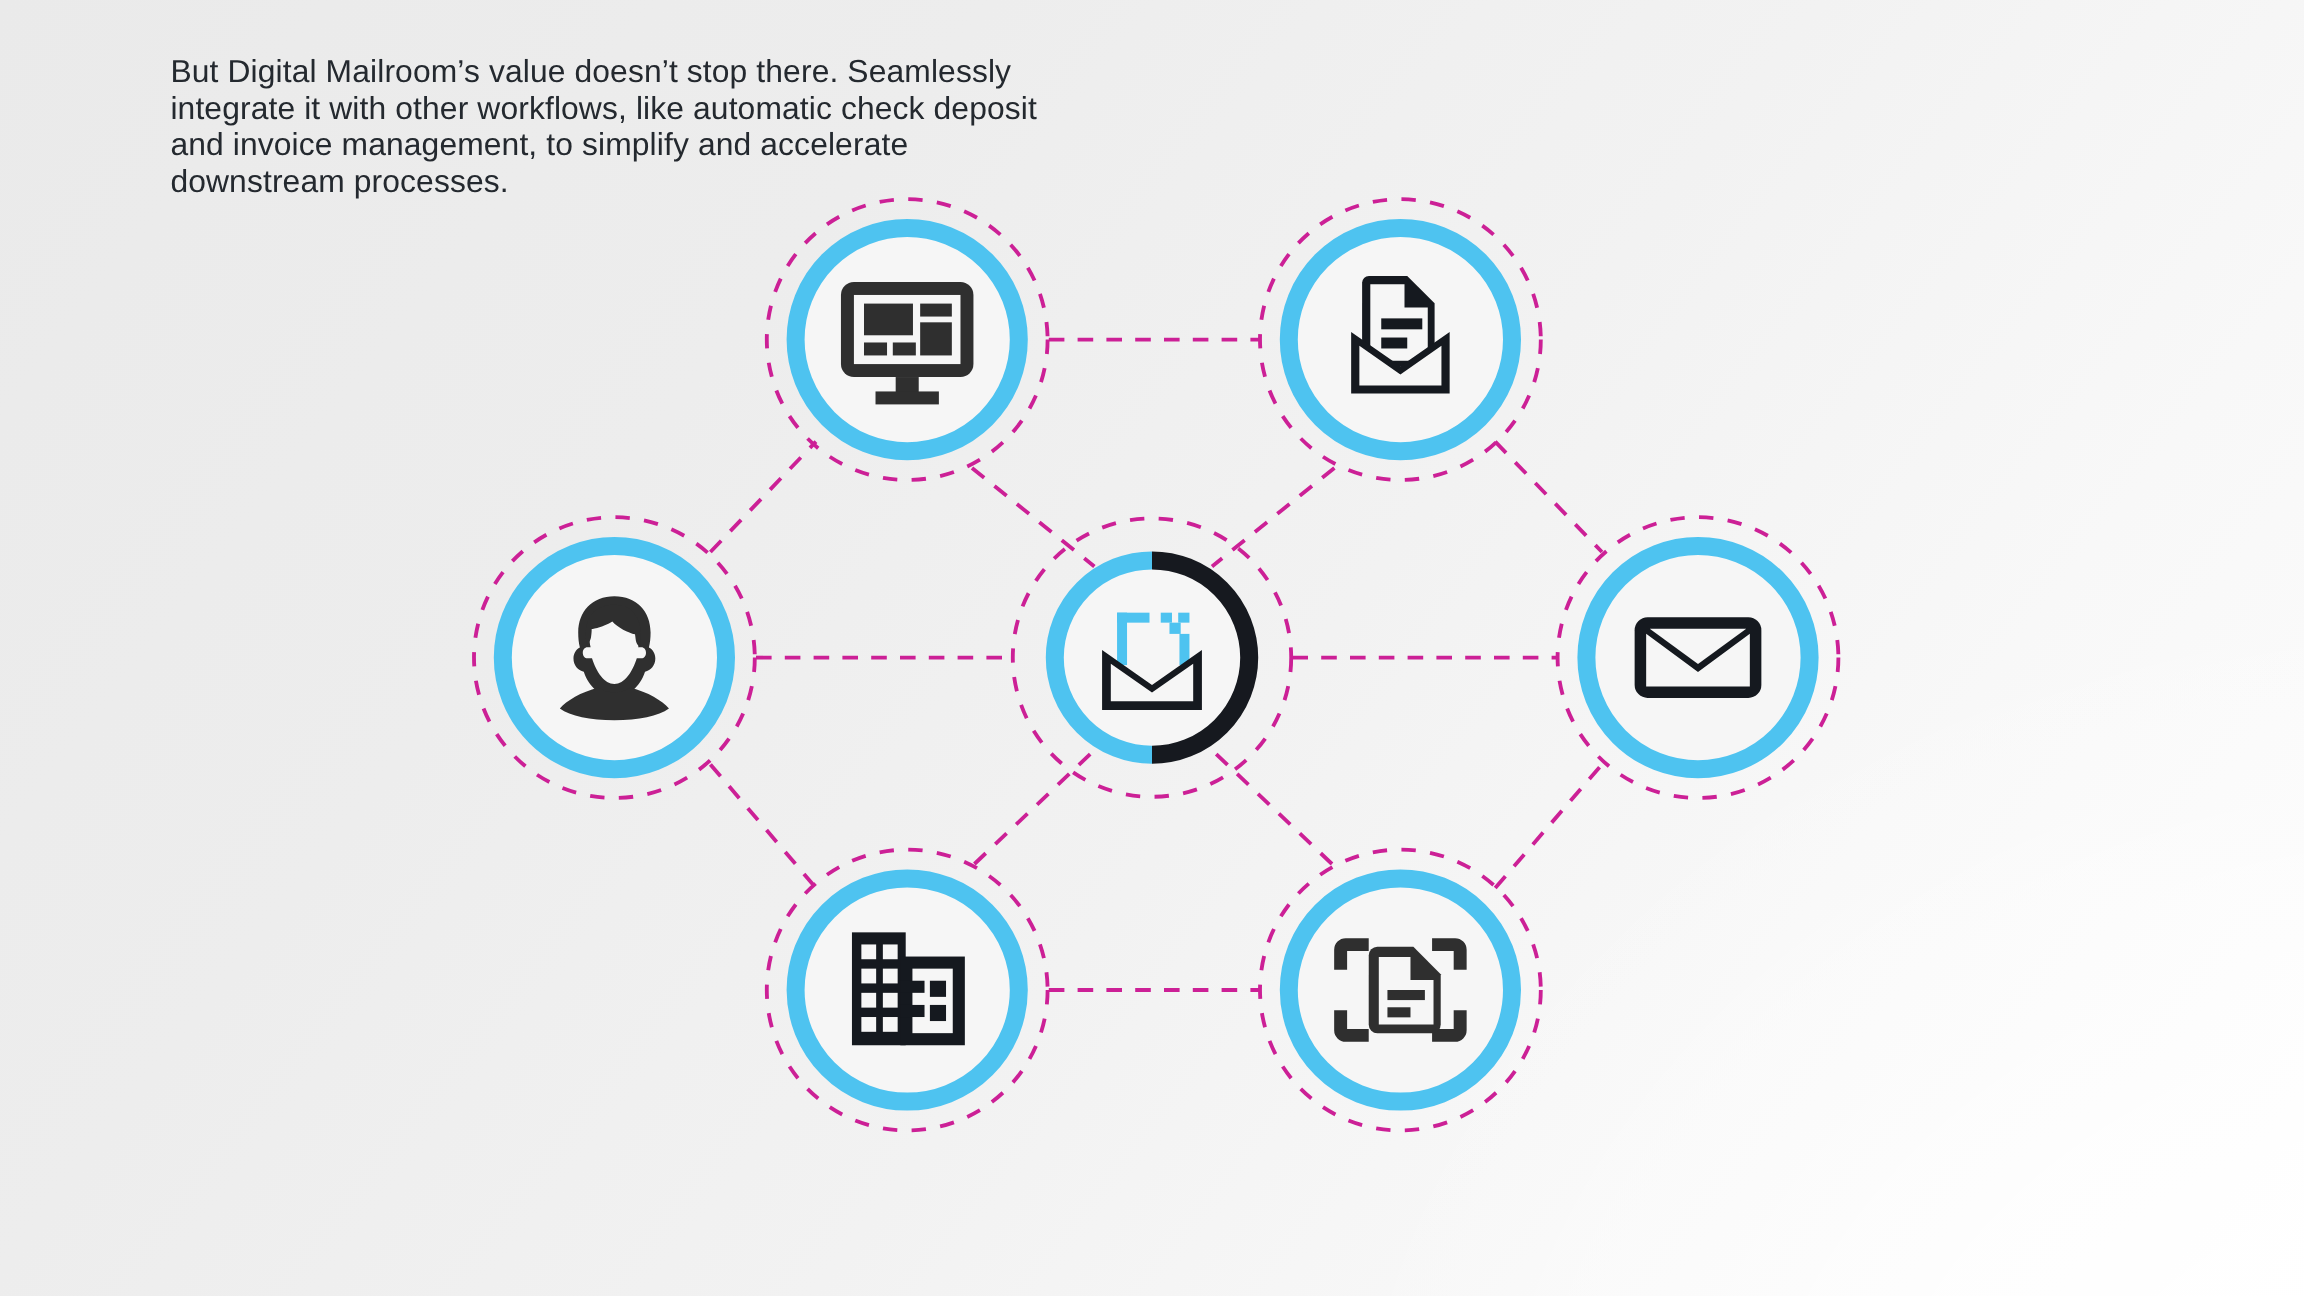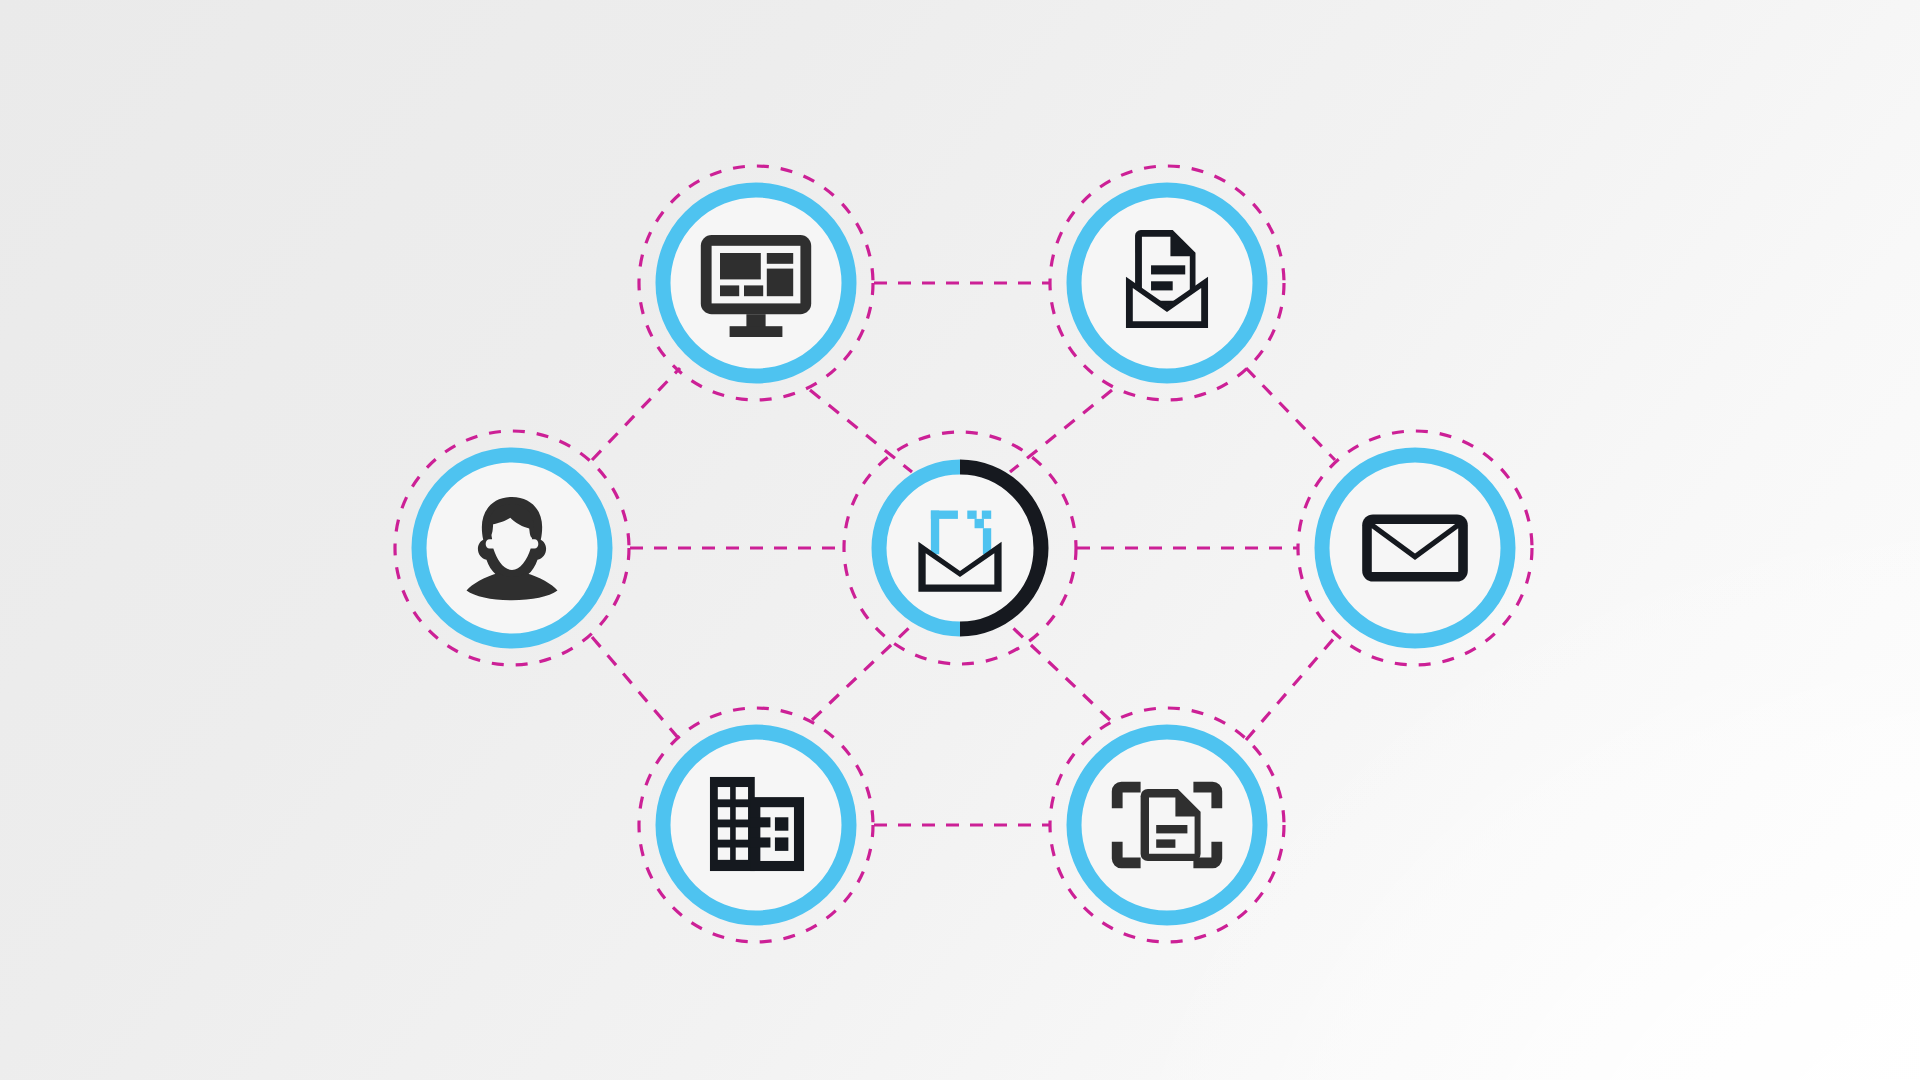--- a/index.html
+++ b/index.html
@@ -43,20 +43,24 @@
 
   .ic-dark { fill:#2f2f2f; }
   .ic-navy { fill:#15191f; }
   .ic-blue { fill:#4ec3f0; }
 </style>
 </head>
 <body>
 
 <div id="stage">
 
+  <p id="intro">But Digital Mailroom’s value doesn’t stop there. Seamlessly
+integrate it with other workflows, like automatic check deposit
+and invoice management, to simplify and accelerate
+downstream processes.</p>
 
   <svg id="canvas" viewBox="0 0 1920 1080">
 
     <defs>
 
       <symbol id="ico-monitor" viewBox="0 0 100 100">
         <rect x="4" y="10" width="92" height="66" rx="9" class="ic-dark"></rect>
         <rect x="13" y="19" width="74" height="48" fill="#f6f6f6"></rect>
         <rect x="20" y="25" width="34" height="22" class="ic-dark"></rect>
         <rect x="59" y="25" width="22" height="9" class="ic-dark"></rect>

